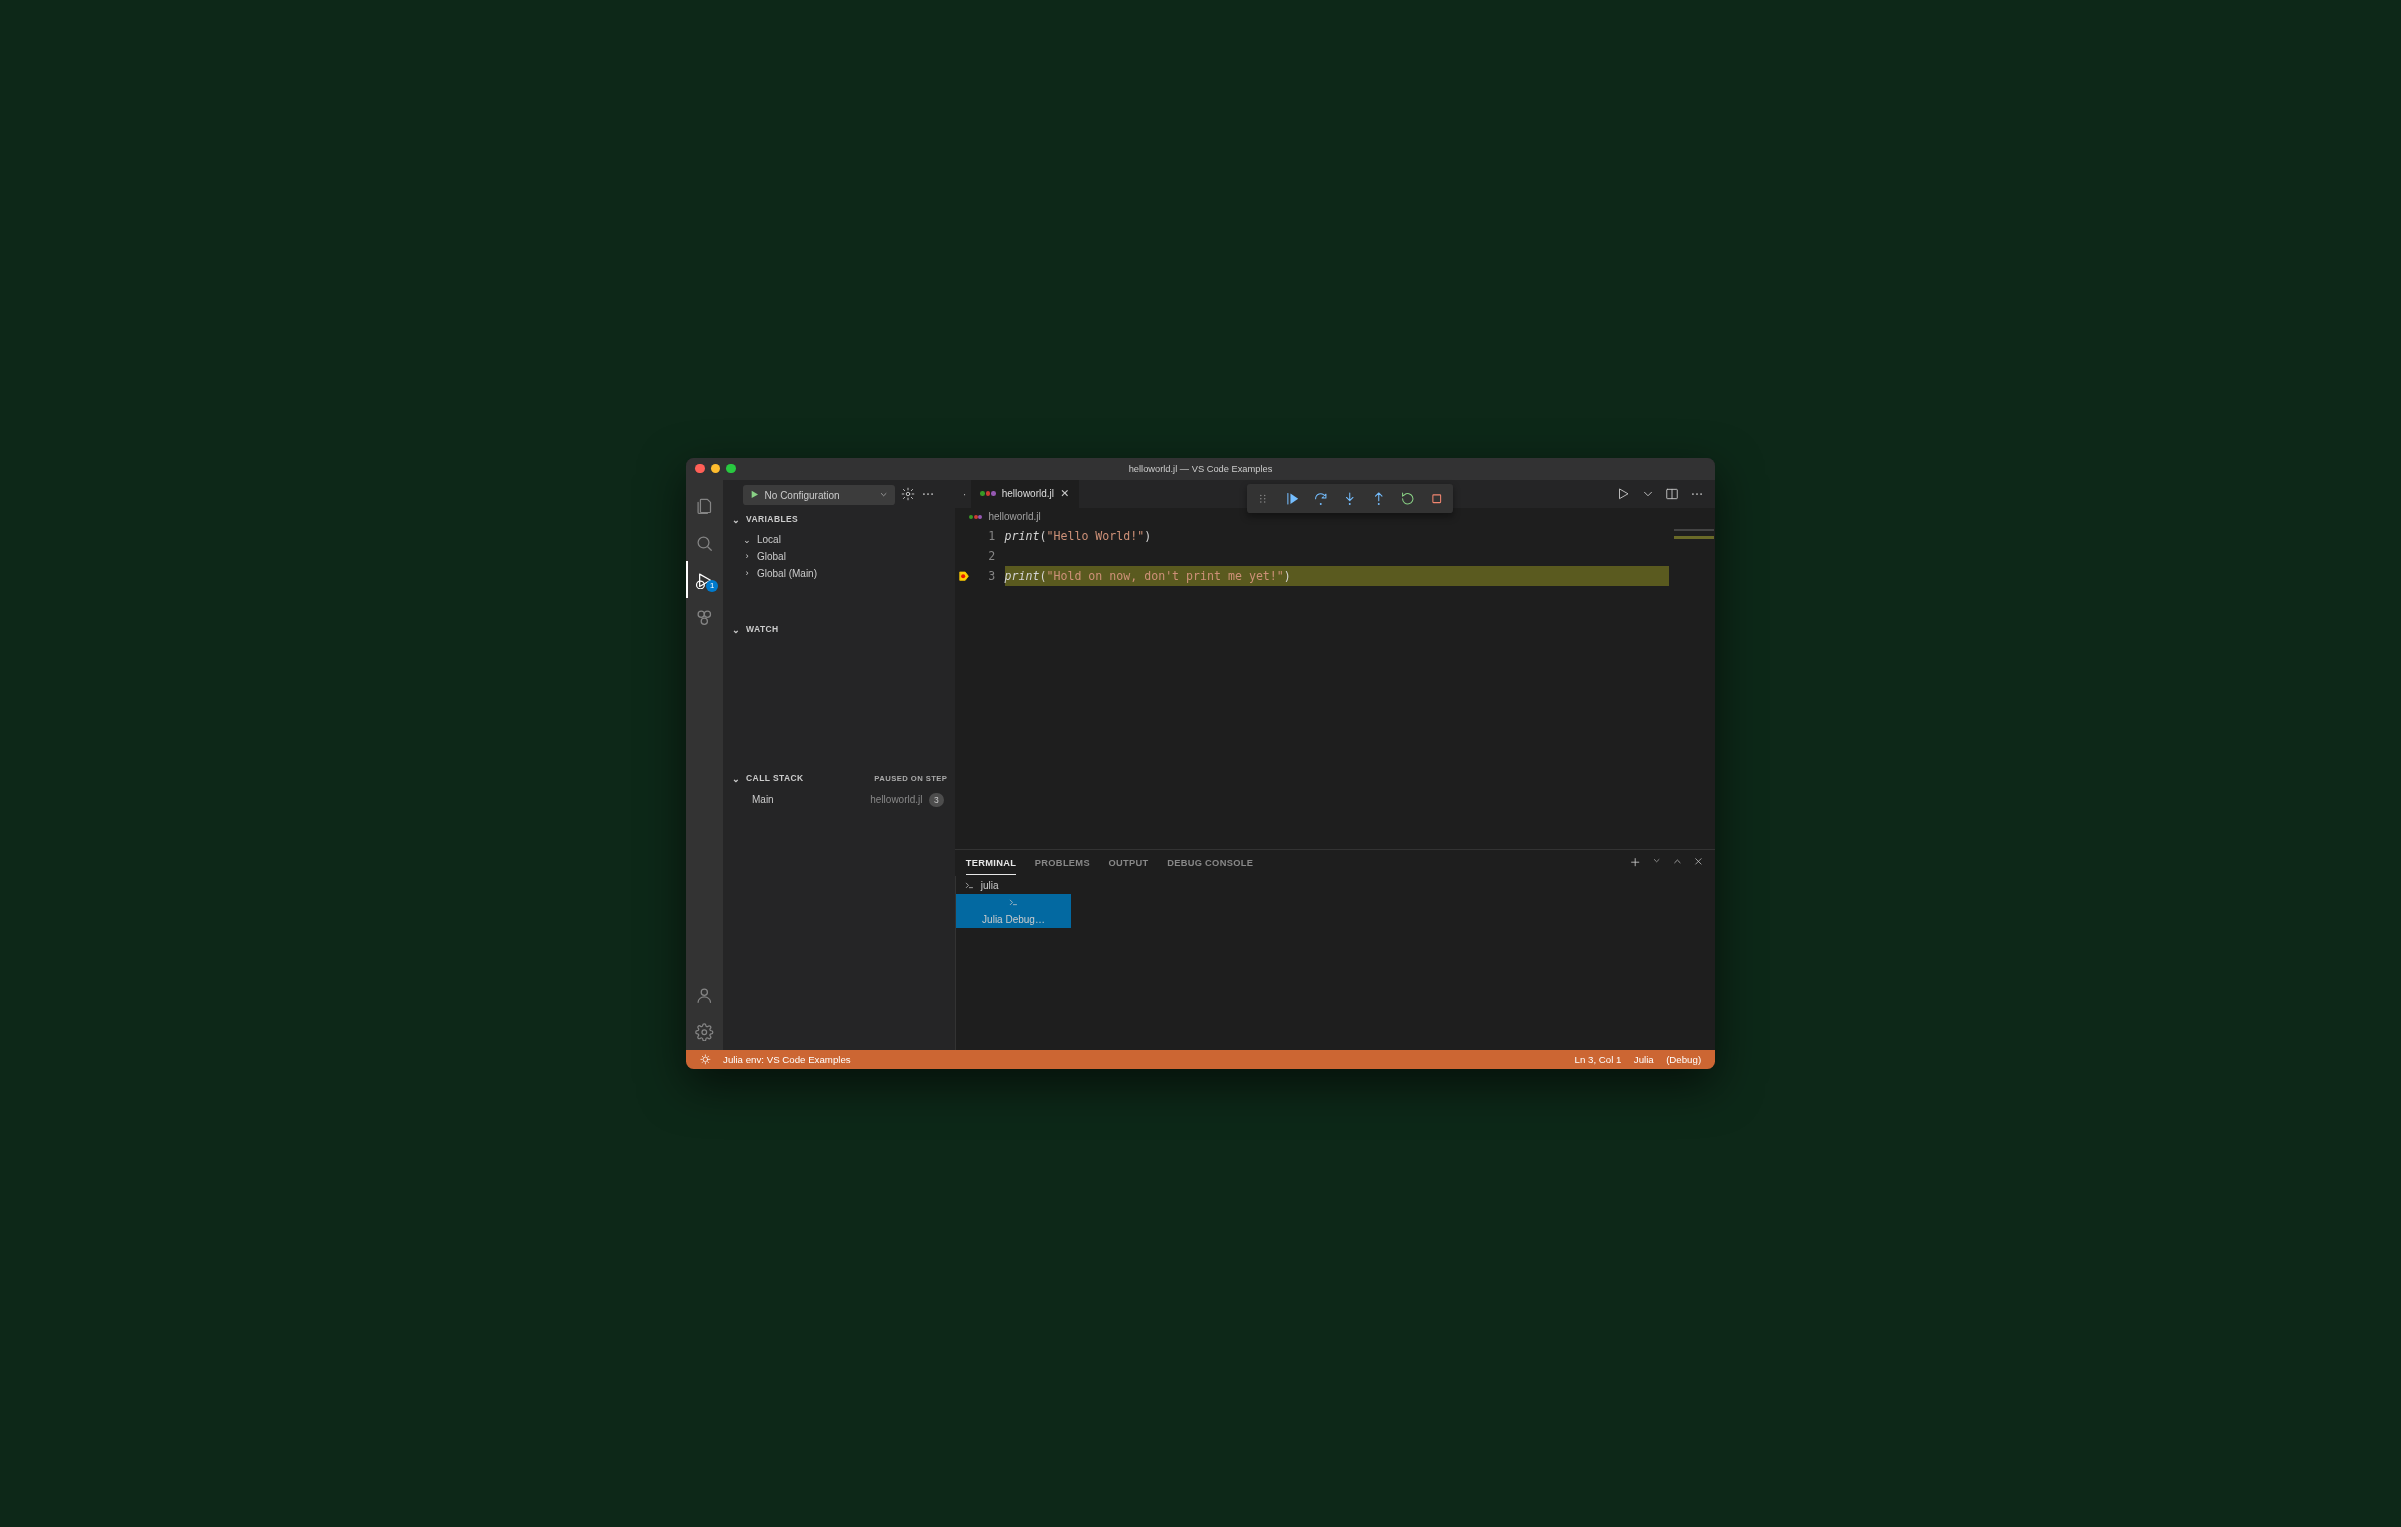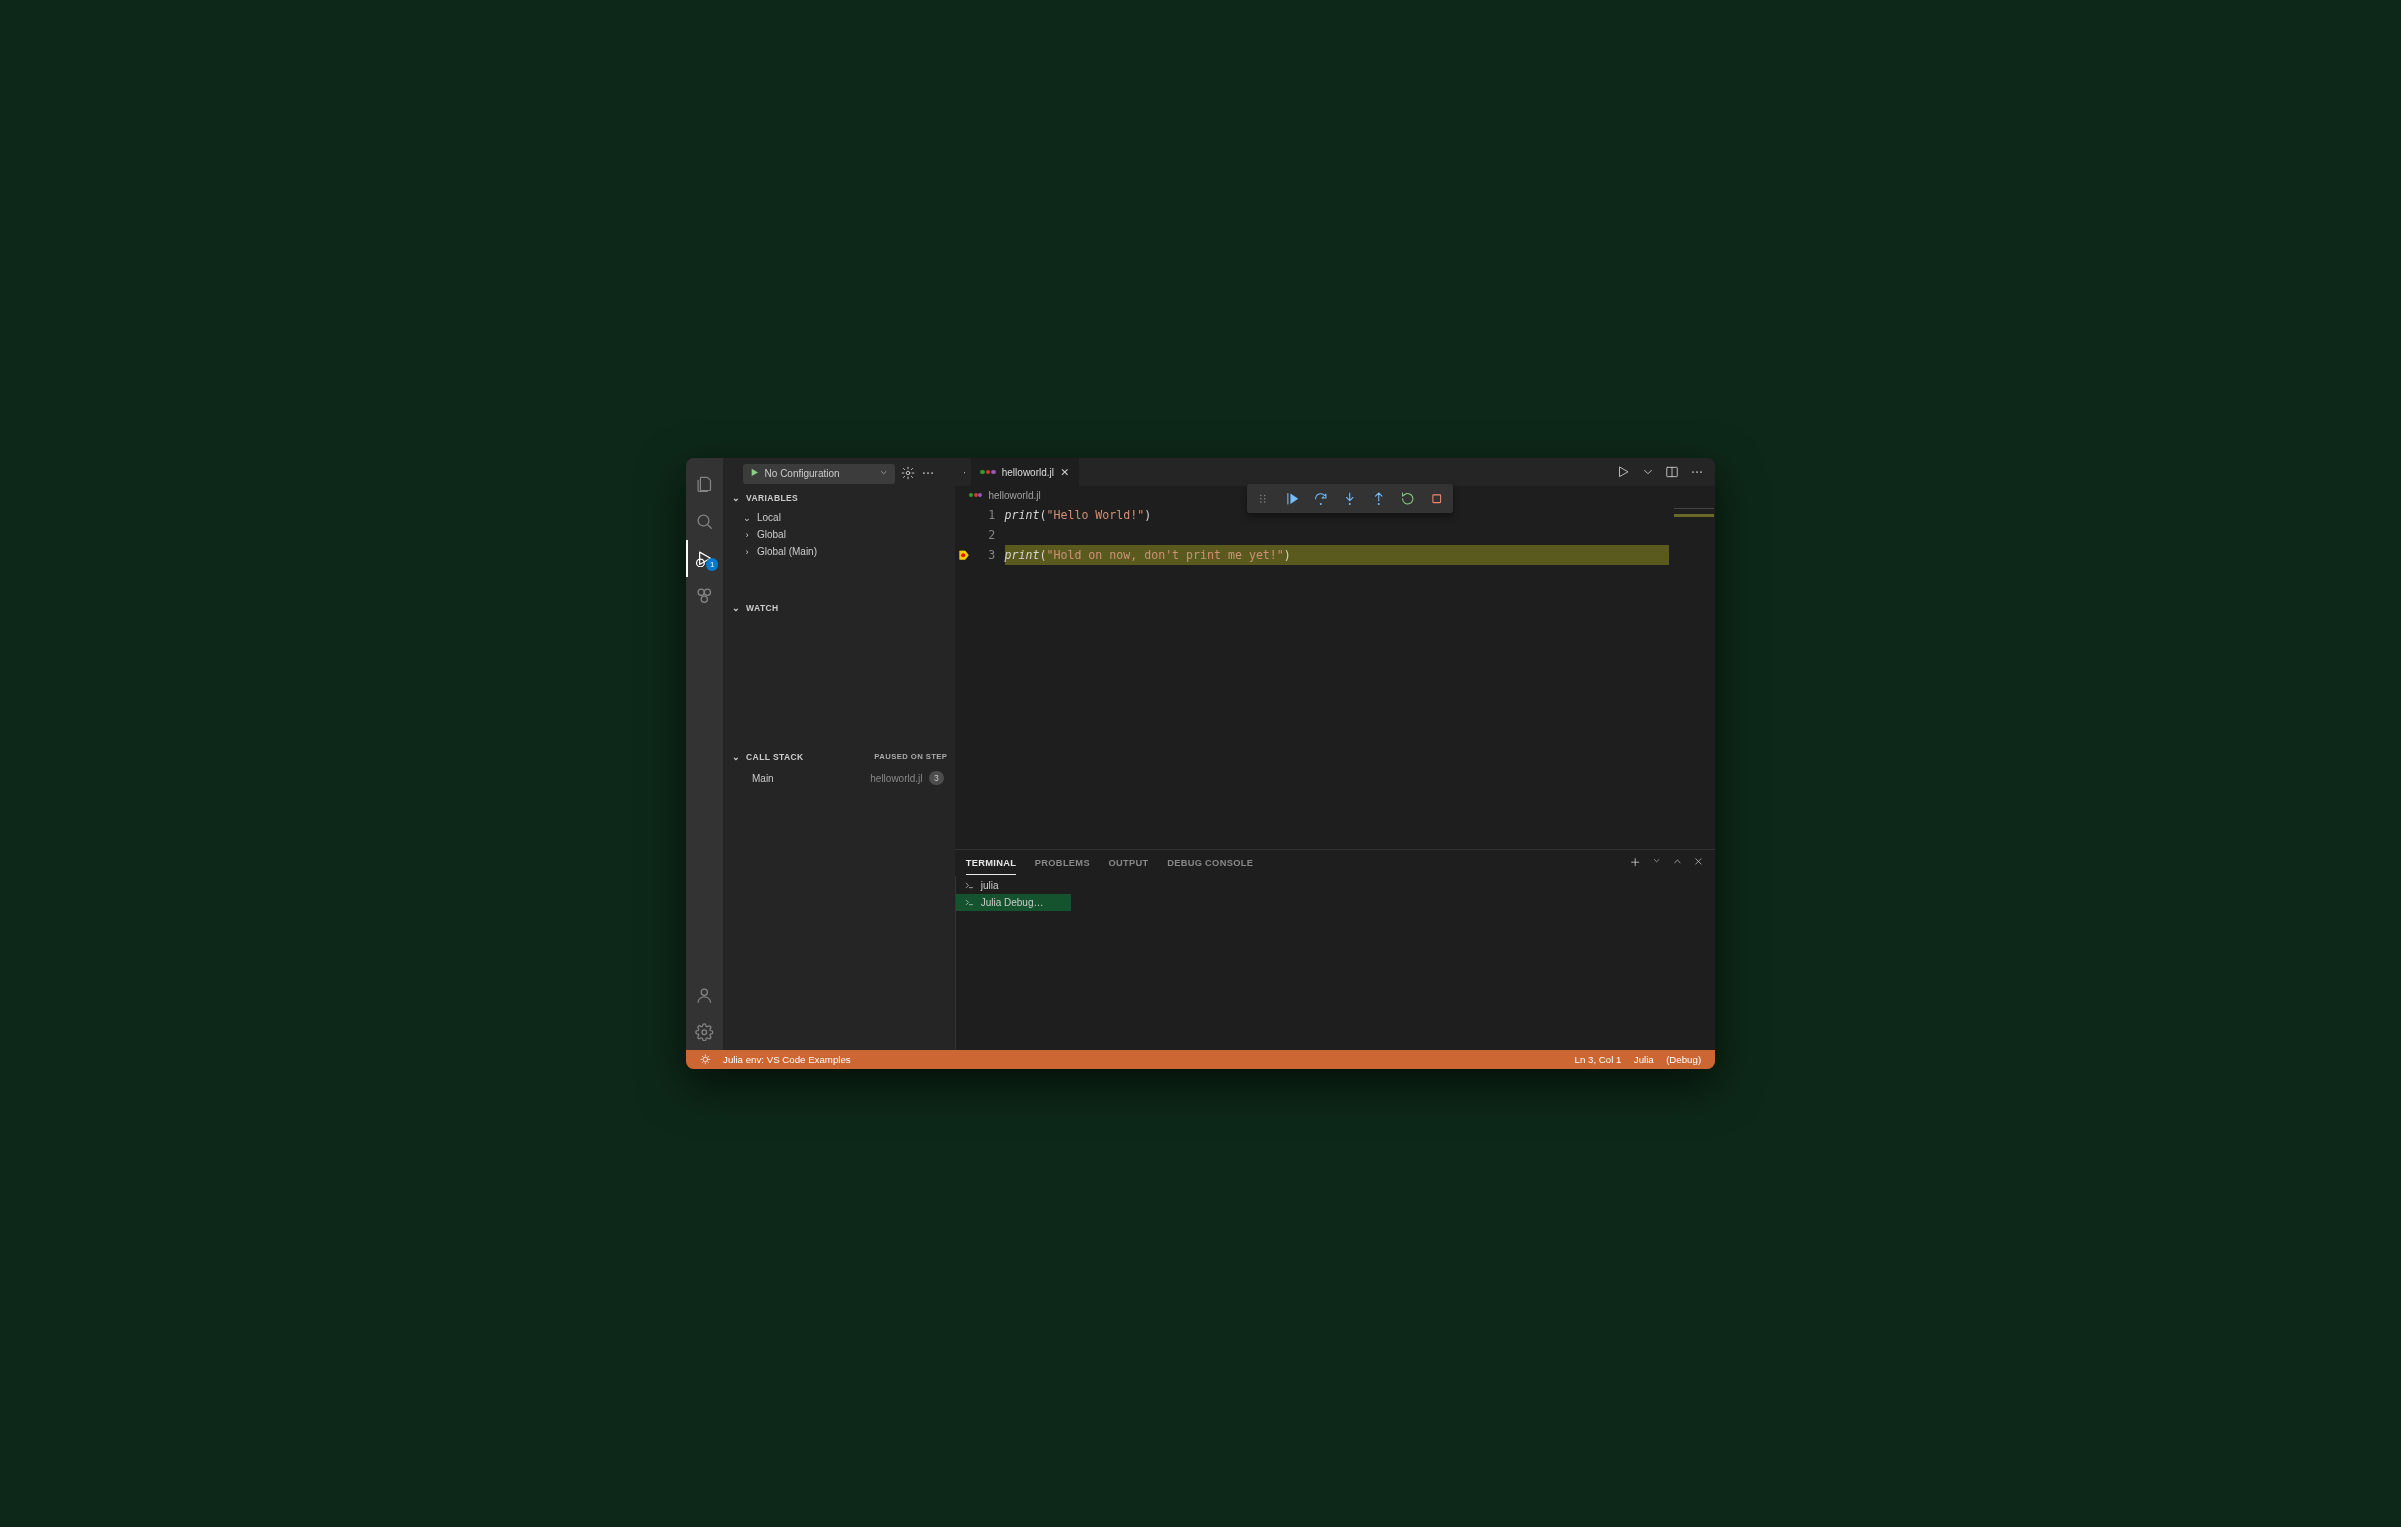--- a/index.html
+++ b/index.html
@@ -219,38 +219,46 @@
     display:inline-block; width:6.2px; height:12.4px; background:#ccc; vertical-align:middle; margin-left:0.8px;
   }
   .term-list {
     width:116px; border-left:0.8px solid #333; font-family:-apple-system, sans-serif;
     font-size:10px;
   }
   .term-item {
     display:flex; align-items:center; gap:6.2px; padding:3.1px 7.7px; cursor:pointer;
     color:#ccc;
   }
-  .term-item.active { background:#14532d; }
+  .term-item.active { background:#0369a1;flex-direction:column; }
   .term-item svg { width:10.8px; height:10.8px; }
   
   .statusbar {
     height:18.6px; background:#cc6633; color:#fff;
     display:flex; align-items:center; font-size:9.7px;
     padding:0 7.7px; flex-shrink:0;
   }
   .statusbar .sb-item { padding:0 6.2px; display:flex; align-items:center; gap:4.6px; cursor:pointer; height:100%;}
   .statusbar .right { margin-left:auto; display:flex; }
   
   svg { fill:none; stroke:currentColor; stroke-width:1.6; stroke-linecap:round; stroke-linejoin:round; }
 </style>
 </head>
 <body>
 
 <div class="window">
 
+  <div class="titlebar">
+    <div class="traffic-lights">
+      <div class="tl red"></div>
+      <div class="tl yellow"></div>
+      <div class="tl green"></div>
+    </div>
+    <div class="titlebar-title">helloworld.jl — VS Code Examples</div>
+  </div>
 
   <div class="body">
 
     <div class="activitybar">
       <div class="act-btn">
         <svg viewBox="0 0 24 24">
             <path d="M8 3h8l4 4v12a1 1 0 0 1-1 1H8a1 1 0 0 1-1-1V4a1 1 0 0 1 1-1z"></path>
             <path d="M4 7v13a1 1 0 0 0 1 1h11"></path>
           </svg>
       </div>

